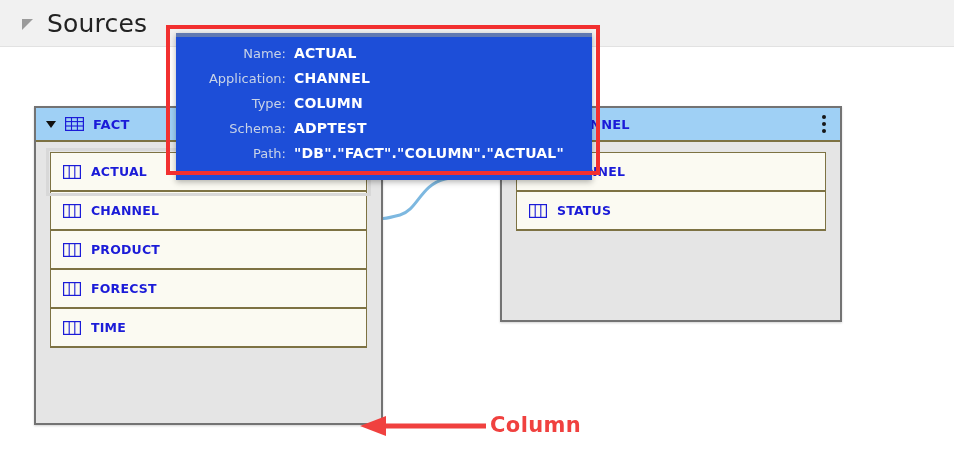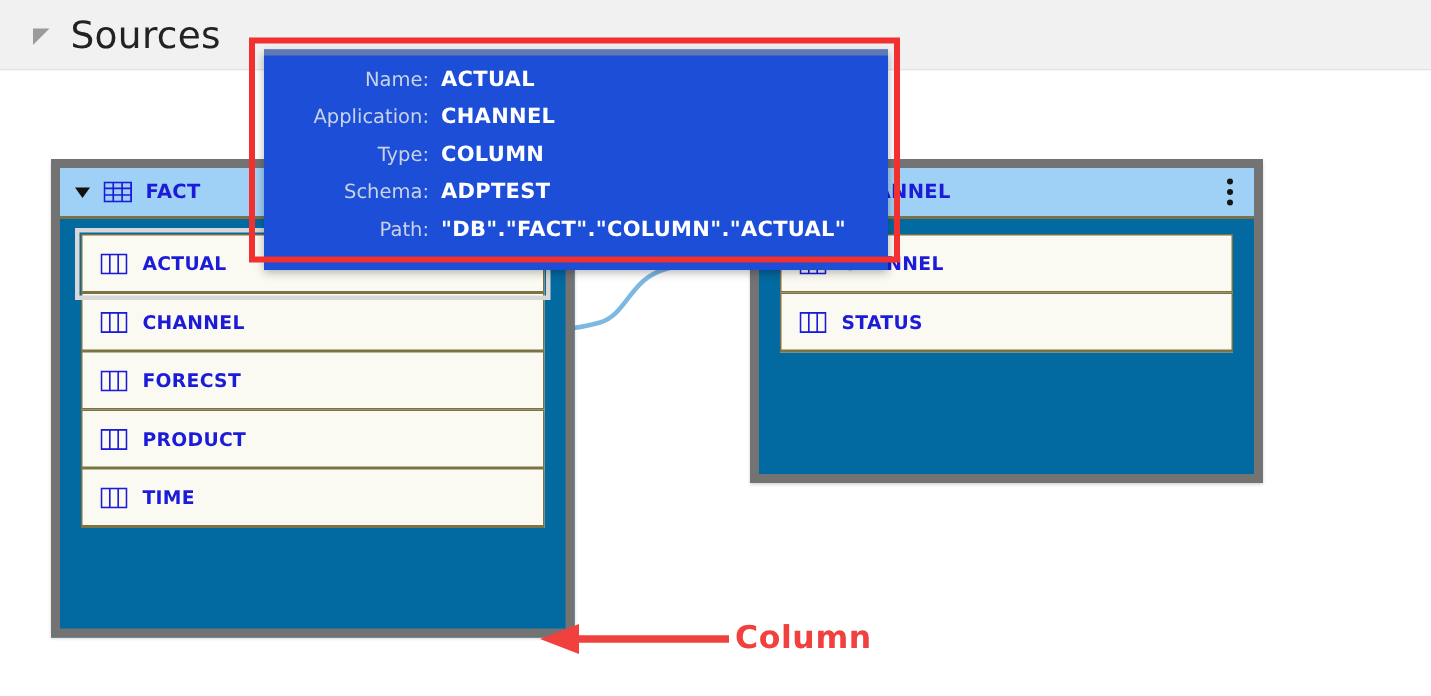--- a/index.html
+++ b/index.html
@@ -30,22 +30,22 @@
     font-family: "DejaVu Sans", sans-serif;
     letter-spacing: .2px;
   }
 
   
   .canvas { position: absolute; left: 0; top: 47px; width: 954px; height: 417px; background: #ffffff; }
 
   
   .entity {
     position: absolute;
-    background: #0369a1;
-    border: 6px solid #737373;
+    background: #e5e5e5;
+    border: 2px solid #737373;
     box-shadow: 0 1px 2px rgba(0,0,0,.18);
   }
   .entity-header {
     height: 34px;
     background: #9fd0f5;
     border-bottom: 2px solid #7d7243;
     display: flex; align-items: center;
     padding: 0 8px 0 10px;
     position: relative;
   }
@@ -183,29 +183,29 @@
               <line x1="11.8" y1="0.6" x2="11.8" y2="13.4" stroke="#1b1bd8" stroke-width="1.1"></line>
             </svg>
             <span class="col-label">CHANNEL</span>
           </div>
           <div class="col-row">
             <svg class="col-icon" viewBox="0 0 18 14">
               <rect x="0.6" y="0.6" width="16.8" height="12.8" fill="none" stroke="#1b1bd8" stroke-width="1.2"></rect>
               <line x1="6.2" y1="0.6" x2="6.2" y2="13.4" stroke="#1b1bd8" stroke-width="1.1"></line>
               <line x1="11.8" y1="0.6" x2="11.8" y2="13.4" stroke="#1b1bd8" stroke-width="1.1"></line>
             </svg>
+            <span class="col-label">PRODUCT</span>
+          </div>
+          <div class="col-row">
+            <svg class="col-icon" viewBox="0 0 18 14">
+              <rect x="0.6" y="0.6" width="16.8" height="12.8" fill="none" stroke="#1b1bd8" stroke-width="1.2"></rect>
+              <line x1="6.2" y1="0.6" x2="6.2" y2="13.4" stroke="#1b1bd8" stroke-width="1.1"></line>
+              <line x1="11.8" y1="0.6" x2="11.8" y2="13.4" stroke="#1b1bd8" stroke-width="1.1"></line>
+            </svg>
             <span class="col-label">FORECST</span>
-          </div>
-          <div class="col-row">
-            <svg class="col-icon" viewBox="0 0 18 14">
-              <rect x="0.6" y="0.6" width="16.8" height="12.8" fill="none" stroke="#1b1bd8" stroke-width="1.2"></rect>
-              <line x1="6.2" y1="0.6" x2="6.2" y2="13.4" stroke="#1b1bd8" stroke-width="1.1"></line>
-              <line x1="11.8" y1="0.6" x2="11.8" y2="13.4" stroke="#1b1bd8" stroke-width="1.1"></line>
-            </svg>
-            <span class="col-label">PRODUCT</span>
           </div>
           <div class="col-row">
             <svg class="col-icon" viewBox="0 0 18 14">
               <rect x="0.6" y="0.6" width="16.8" height="12.8" fill="none" stroke="#1b1bd8" stroke-width="1.2"></rect>
               <line x1="6.2" y1="0.6" x2="6.2" y2="13.4" stroke="#1b1bd8" stroke-width="1.1"></line>
               <line x1="11.8" y1="0.6" x2="11.8" y2="13.4" stroke="#1b1bd8" stroke-width="1.1"></line>
             </svg>
             <span class="col-label">TIME</span>
           </div>
         </div>

